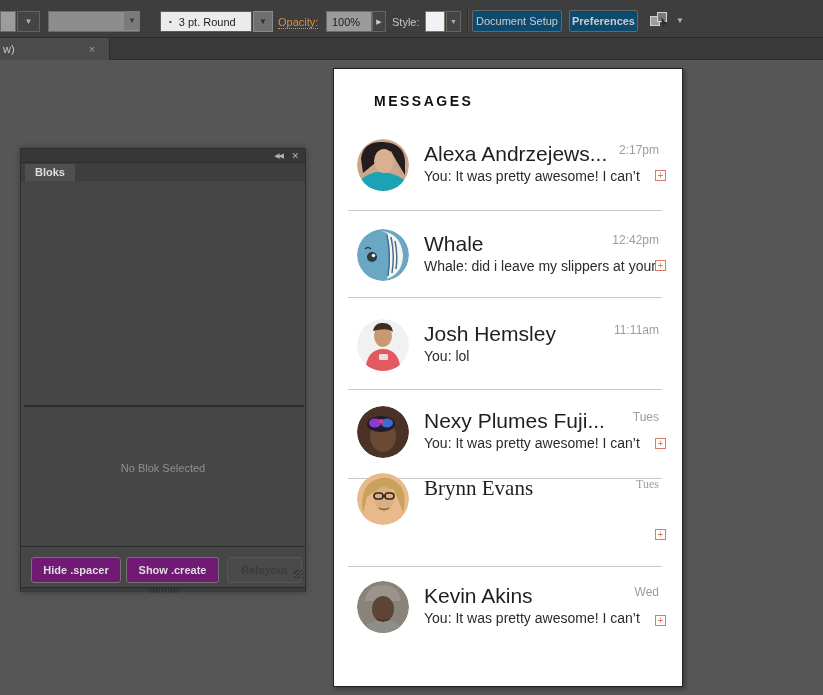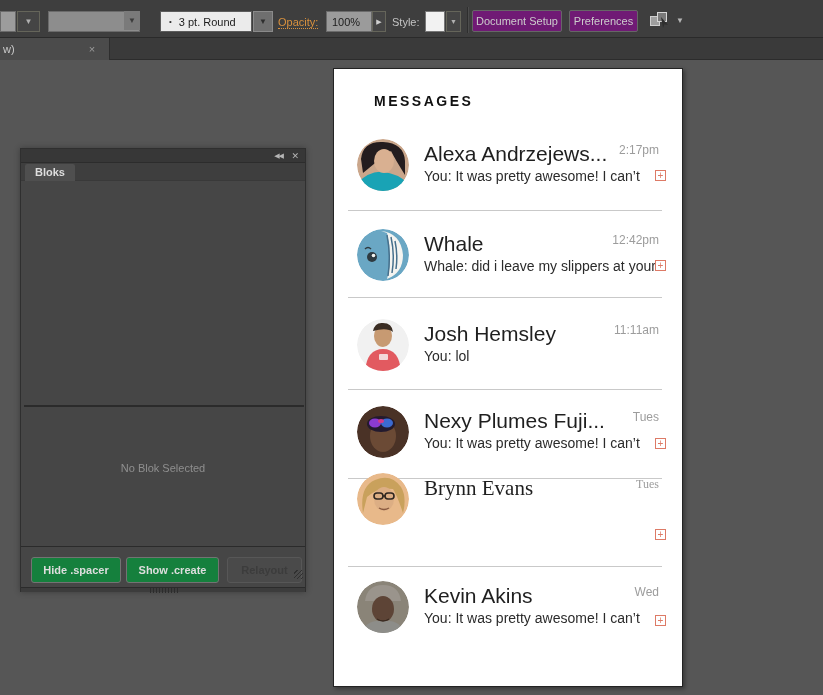--- a/index.html
+++ b/index.html
@@ -17,23 +17,23 @@
   .stroke-combo { position:absolute; left:160px; top:11px; width:92px; height:21px; background:#ebebeb; border:1px solid #5c5c5c; color:#1c1c1c; font-size:11px; display:flex; align-items:center; gap:7px; padding-left:8px; }
   .stroke-bullet { font-size:8px; color:#333; }
   .stroke-arrow { left:253px; width:20px; background:#6f6f6f; color:#2e2e2e; border-color:#8a8a8a; }
   .opacity-label { position:absolute; left:278px; top:16px; font-size:11px; color:#d9913e; border-bottom:1px dotted #d9913e; cursor:pointer; }
   .opacity-field { position:absolute; left:326px; top:11px; width:46px; height:21px; background:#9b9b9b; border:1px solid #6b6b6b; font-size:11px; color:#1c1c1c; display:flex; align-items:center; padding-left:5px; }
   .opacity-step { left:372px; width:14px; color:#cfcfcf; font-size:7px; }
   .style-label { position:absolute; left:392px; top:16px; font-size:11px; color:#c4c4c4; }
   .style-swatch { position:absolute; left:425px; top:11px; width:20px; height:21px; background:#f2f2f2; border:1px solid #777; }
   .style-arrow { left:446px; width:15px; color:#b0b0b0; font-size:7px; }
   .vsep { position:absolute; left:467px; top:7px; height:26px; width:2px; border-left:1px solid #2e2e2e; border-right:1px solid #4c4c4c; }
-  .tb-btn { position:absolute; top:10px; height:22px; background:#701a75; border:1px solid #666; border-radius:2px; color:#cccccc; font-size:11px; display:flex; align-items:center; justify-content:center; cursor:pointer; }
+  .tb-btn { position:absolute; top:10px; height:22px; background:#0c4a6e; border:1px solid #666; border-radius:2px; color:#cccccc; font-size:11px; display:flex; align-items:center; justify-content:center; cursor:pointer; }
   .btn-docsetup { left:472px; width:90px; }
-  .btn-prefs { left:569px; width:69px; }
+  .btn-prefs { left:569px; width:69px;font-weight:bold; }
   .sel-similar { position:absolute; left:649px; top:11px; width:24px; height:19px; }
   .tb-caret { position:absolute; left:676px; top:16px; font-size:8px; color:#b5b5b5; }
 
   
   .doc-tabbar { position:absolute; left:0; top:38px; width:823px; height:22px; background:#3a3a3a; border-bottom:1px solid #2c2c2c; }
   .doc-tab { position:absolute; left:0; top:0; width:110px; height:22px; background:#4b4b4b; border-right:1px solid #2e2e2e; color:#c9c9c9; font-size:11px; line-height:22px; padding-left:3px; cursor:pointer; }
   .doc-tab-close { position:absolute; left:84px; top:0; width:16px; height:22px; text-align:center; color:#9a9a9a; font-size:11px; cursor:pointer; }
 
   
   .bloks { position:absolute; left:20px; top:148px; width:286px; height:444px; background:#464646; border:1px solid #2f2f2f; box-shadow:0 0 6px rgba(0,0,0,.3); }
@@ -42,21 +42,21 @@
   .bloks-close { position:absolute; right:6px; top:2px; font-size:9px; color:#b5b5b5; cursor:pointer; }
   .bloks-tabstrip { position:absolute; left:0; top:14px; width:100%; height:18px; background:#3e3e3e; border-bottom:1px solid #393939; }
   .bloks-tab { position:absolute; left:4px; top:1px; height:17px; padding:0 10px; background:#4f4f4f; color:#dedede; font-size:11px; font-weight:bold; line-height:17px; border-radius:2px 2px 0 0; cursor:pointer; }
   .bloks-sec1 { position:absolute; left:0; top:32px; width:100%; height:224px; }
   .bloks-empty-title { position:absolute; left:0; top:103px; width:100%; text-align:center; font-size:11px; color:#8f8f8f; }
   .bloks-empty-hint { position:absolute; left:0; top:124px; width:100%; text-align:center; font-size:11px; color:#878787; }
   .bloks-divider { position:absolute; left:3px; top:256px; width:280px; height:0; border-top:2px solid #2b2b2b; }
   .bloks-sec2 { position:absolute; left:0; top:258px; width:100%; height:139px; }
   .bloks-noblok { position:absolute; left:0; top:55px; width:100%; text-align:center; font-size:11px; color:#8f8f8f; }
   .bloks-btnbar { position:absolute; left:0; top:397px; width:100%; height:41px; border-top:1px solid #2b2b2b; }
-  .pbtn { position:absolute; top:10px; height:26px; background:#15803d; border:1px solid #737373; border-radius:3px; color:#dedede; font-size:11px; font-weight:bold; display:flex; align-items:center; justify-content:center; cursor:pointer; }
+  .pbtn { position:absolute; top:10px; height:26px; background:#701a75; border:1px solid #737373; border-radius:3px; color:#dedede; font-size:11px; font-weight:bold; display:flex; align-items:center; justify-content:center; cursor:pointer; }
   .pbtn-hide { left:10px; width:90px; }
   .pbtn-show { left:105px; width:93px; }
   .pbtn-relayout { left:206px; width:75px; background:#4a4a4a; border-color:#575757; color:#3c3c3c; cursor:default; }
   .bloks-grip { position:absolute; right:2px; bottom:8px; width:9px; height:9px;
     background-image:repeating-linear-gradient(135deg, transparent 0 2px, #303030 2px 3px); }
   .bloks-footer { position:absolute; left:0; top:438px; width:100%; height:5px; background:#3c3c3c; border-top:1px solid #2b2b2b; }
   .bloks-handle { position:absolute; left:129px; top:0; width:28px; height:5px;
     background:repeating-linear-gradient(90deg, #2c2c2c 0 1px, transparent 1px 3px); cursor:row-resize; }
 
   

